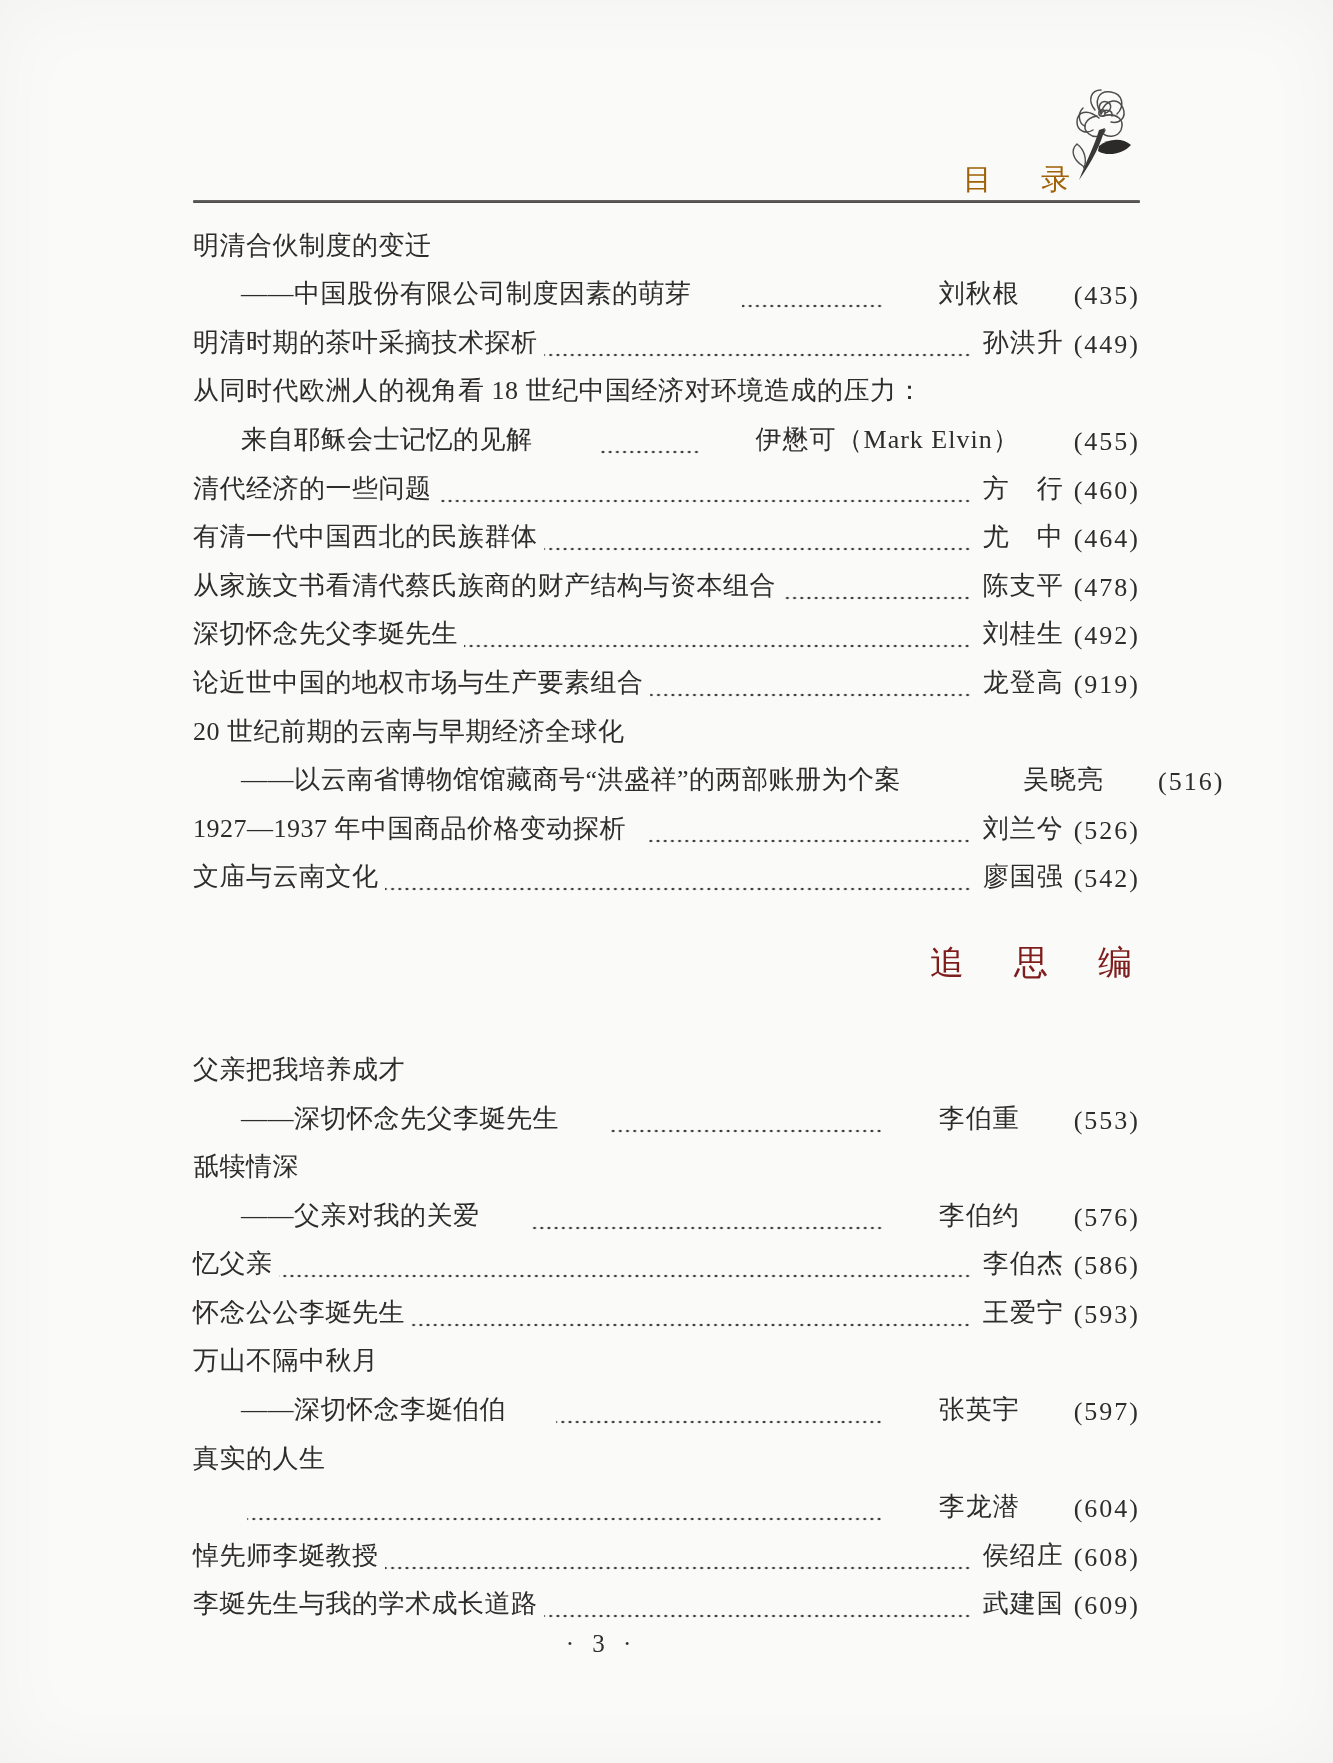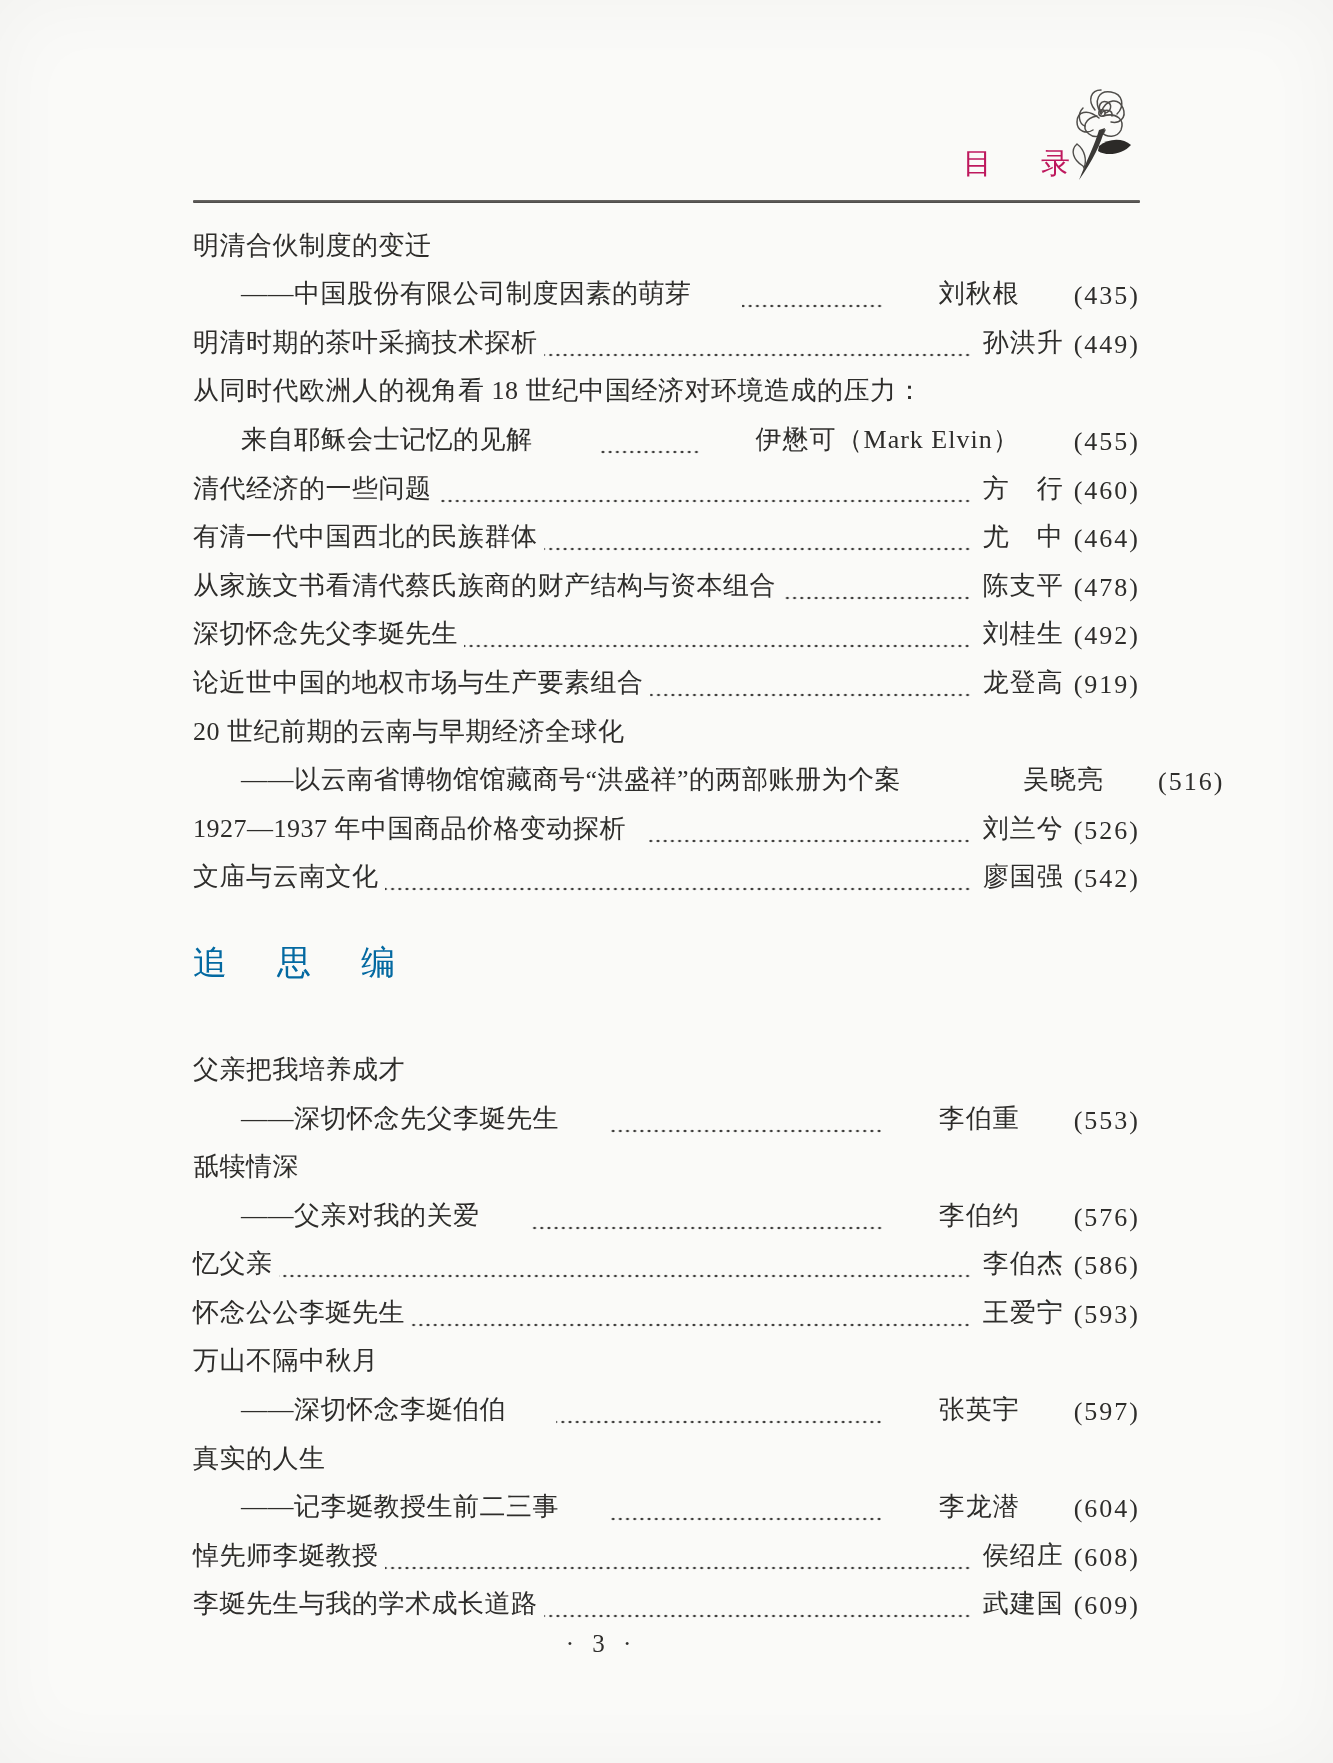--- a/index.html
+++ b/index.html
@@ -15,24 +15,24 @@
     background: #fafaf8;
     box-shadow: inset 0 0 80px rgba(0,0,0,0.035);
     overflow: hidden;
     font-family: "Liberation Serif", "DejaVu Serif", serif;
     color: #2e2d2b;
   }
   
   .header-title {
     position: absolute;
     left: 963px;
-    top: 144px;
+    top: 160px;
     font-size: 29px;
     letter-spacing: 10px;
-    color: #be185d;
+    color: #a16207;
     white-space: nowrap;
   }
   .flower {
     position: absolute;
     left: 1043px;
     top: 82px;
   }
   .header-rule {
     position: absolute;
     left: 193px;
@@ -75,24 +75,24 @@
   }
   .pageno {
     flex: 0 0 auto;
     letter-spacing: 2px;
   }
   .section-heading {
     margin-top: 40px;
     height: 58px;
     line-height: 58px;
     margin-bottom: 46px;
-    text-align: left;
+    text-align: right;
     font-size: 34px;
     letter-spacing: 8px;
-    color: #0369a1;
+    color: #7f1d1d;
   }
   
   .footer-pageno {
     margin-top: 6px;
     height: 34px;
     line-height: 34px;
     text-align: center;
     font-size: 25px;
     letter-spacing: 6px;
     transform: translateX(-65px);
@@ -240,21 +240,20 @@
       <div class="row indent">
         <span class="title">——深切怀念李埏伯伯</span>
         <span class="dots"></span>
         <span class="author">张英宇</span>
         <span class="pageno">(597)</span>
       </div>
       <div class="row">
         <span class="title">真实的人生</span>
       </div>
       <div class="row indent">
-        <span class="title">——记李埏教授生前二三事</span>
         <span class="dots"></span>
         <span class="author">李龙潜</span>
         <span class="pageno">(604)</span>
       </div>
       <div class="row">
         <span class="title">悼先师李埏教授</span>
         <span class="dots"></span>
         <span class="author">侯绍庄</span>
         <span class="pageno">(608)</span>
       </div>

